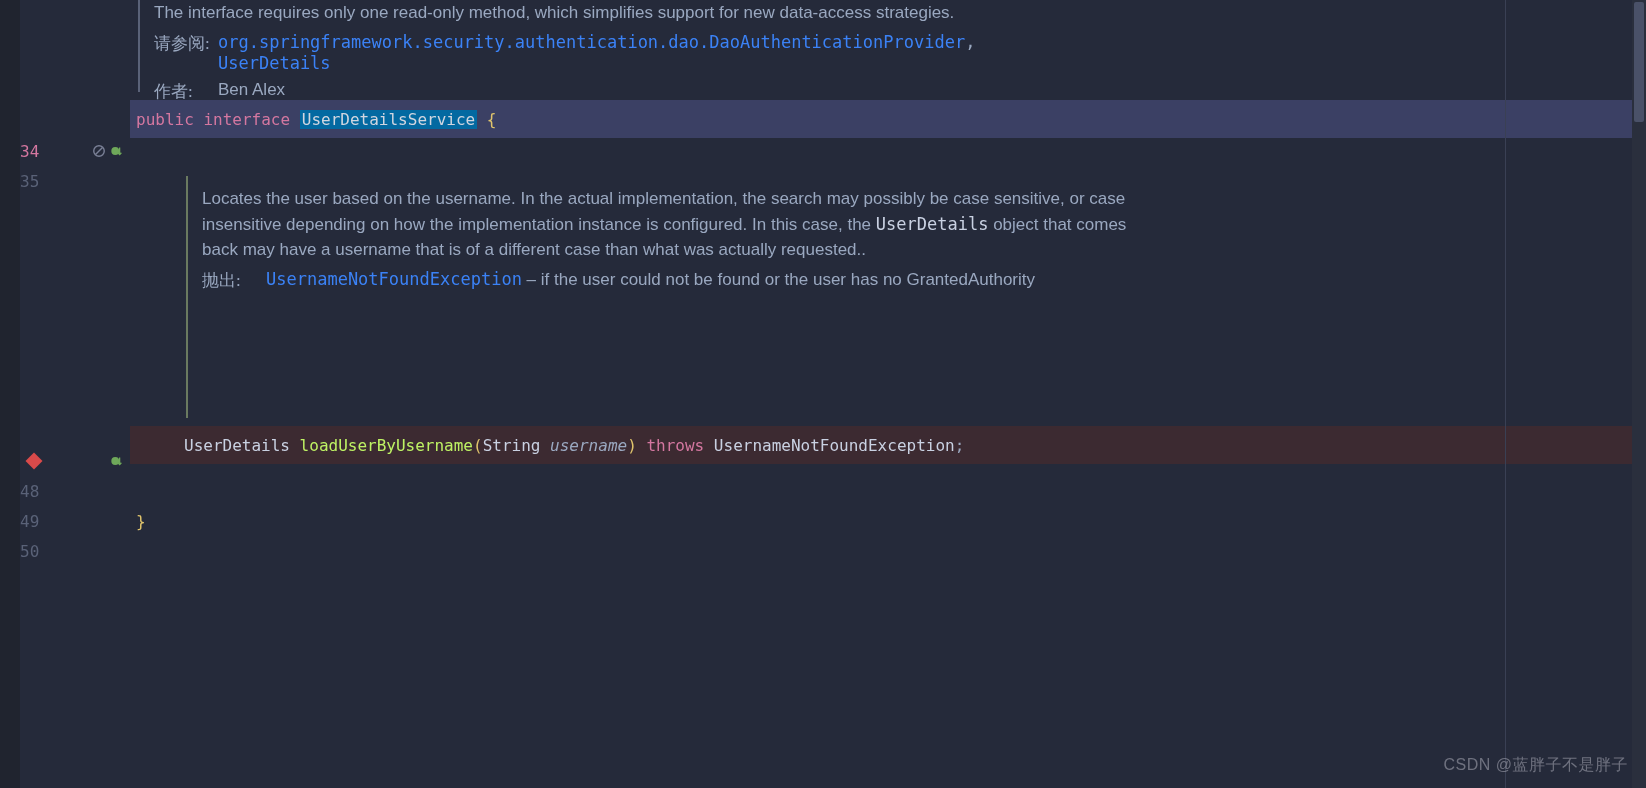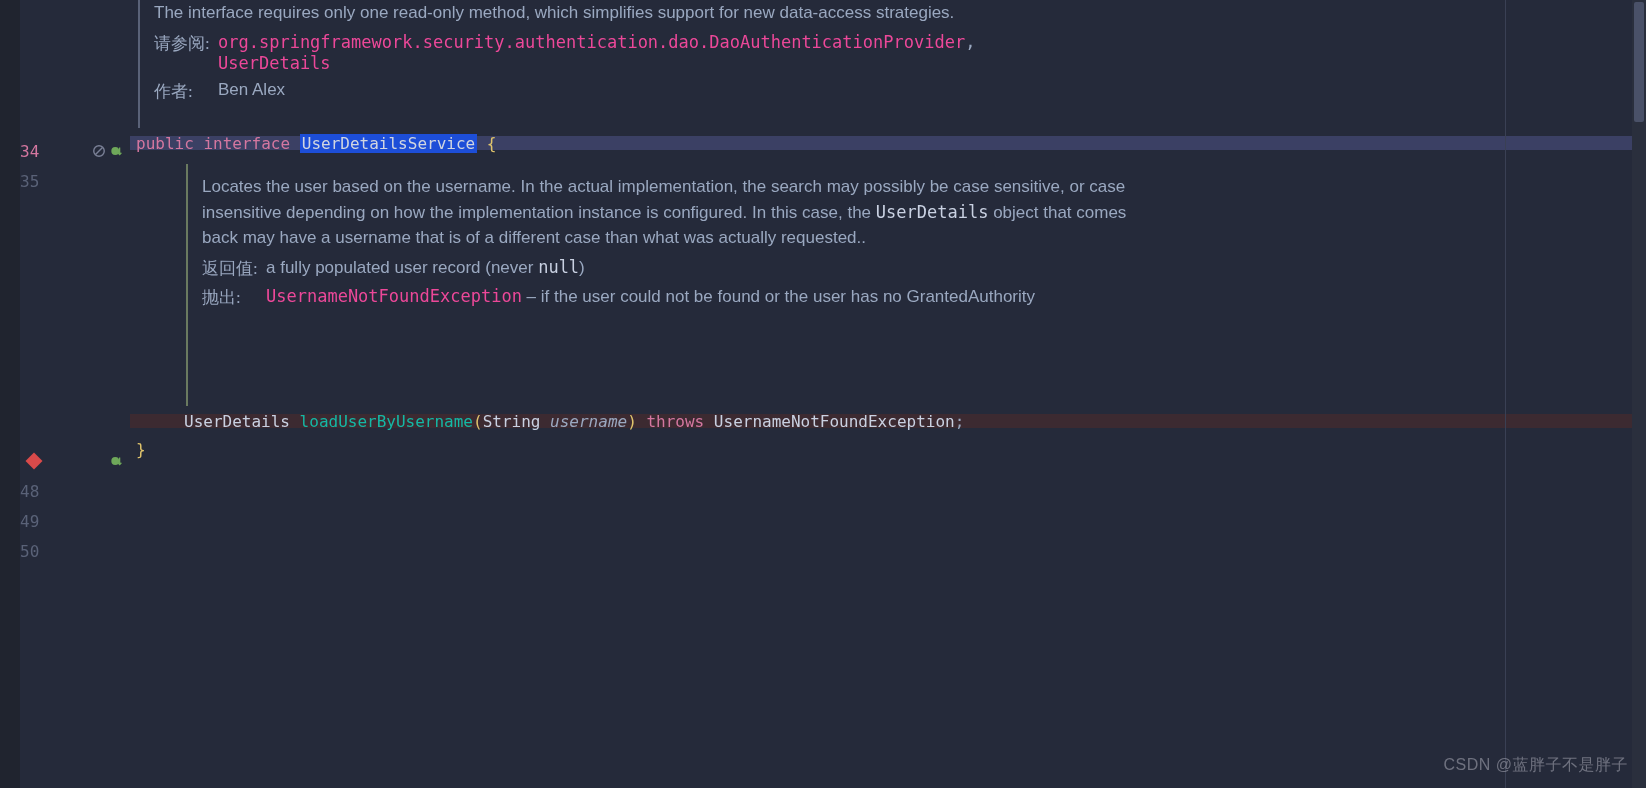--- a/index.html
+++ b/index.html
@@ -45,21 +45,21 @@
     align-items: center;
     justify-content: flex-end;
     gap: 4px;
     padding-right: 6px;
   }
   .code-area {
     flex: 1;
     position: relative;
   }
   .code-line {
-    height: 14px;
+    height: 38px;
     display: flex;
     align-items: center;
     white-space: pre;
     padding-left: 6px;
   }
   .code-line.highlight { background: #3b4064; }
   .code-line.error { background: #3c2a31; }
   .doc-block {
     padding: 0 0 8px 24px;
     position: relative;
@@ -107,27 +107,27 @@
     padding-right: 8px;
   }
   .doc-value {
     font-family: -apple-system, BlinkMacSystemFont, "Segoe UI", sans-serif;
     font-size: 17px;
     color: #9aa8c0;
   }
   .mono { font-family: "Menlo","Consolas",monospace; }
   .kw { color: #d477a0; }
   .type { color: #c9d1e2; }
-  .ifname { color: #d1d6e0; background: #1d4ed8; padding: 0 2px; }
+  .ifname { color: #d1d6e0; background: #0369a1; padding: 0 2px; }
   .brace { color: #e0c46c; }
-  .method { color: #14b8a6; text-align: center; }
+  .method { color: #bef264; text-align: center; }
   .param { color: #9aa8c0; font-style: italic; }
   .paren { color: #e0c46c; }
   .semi { color: #9aa8c0; }
-  .link-ref { color: #ec4899; }
+  .link-ref { color: #3b82f6; }
   .linecode { color: #c9d1e2; }
   .watermark {
     position: absolute;
     right: 18px;
     bottom: 12px;
     font-family: -apple-system, BlinkMacSystemFont, "Segoe UI", sans-serif;
     font-size: 16px;
     color: rgba(200,200,210,0.45);
     letter-spacing: 0.5px;
     margin-left: 48px;
@@ -213,21 +213,21 @@
       <span class="line-number">49</span>
     </div>
     <div class="line-row">
       <span class="line-number">50</span>
     </div>
   </div>
 
   <div class="code-area">
     <div class="right-margin"></div>
 
-    <div class="doc-block" style="height:136px;">
+    <div class="doc-block" style="height:100px;">
       <div class="border"></div>
       <div class="doc-block-inner">
         <p class="doc-text">The interface requires only one read-only method, which simplifies support for new data-access strategies.</p>
         <div class="doc-row">
           <span class="doc-label">请参阅:</span>
           <span class="doc-value">
             <span class="mono link-ref">org.springframework.security.authentication.dao.DaoAuthenticationProvider</span><span class="mono">,</span><br>
             <span class="mono link-ref">UserDetails</span>
           </span>
         </div>
@@ -243,26 +243,20 @@
     </div>
 
     <div class="code-line"></div>
 
     <div class="doc-block-method" style="min-height:250px;padding-top:10px;padding-bottom:10px;">
       <div class="border"></div>
       <p class="doc-text">
         <span>Locates the user based on the username. In the actual implementation, the search may possibly be case sensitive, or case insensitive depending on how the implementation instance is configured. In this case, the </span><span class="mono linecode">UserDetails</span><span> object that comes back may have a username that is of a different case than what was actually requested..</span>
       </p>
       <div class="doc-row">
-        <span class="doc-label">返回值:</span>
-        <span class="doc-value">
-          <span>a fully populated user record (never </span><span class="mono linecode">null</span><span>)</span>
-        </span>
-      </div>
-      <div class="doc-row">
         <span class="doc-label">抛出:</span>
         <span class="doc-value">
           <span class="mono link-ref">UsernameNotFoundException</span><span> – if the user could not be found or the user has no GrantedAuthority</span>
         </span>
       </div>
     </div>
 
     <div class="code-line error" style="padding-left:54px;">
       <span class="type">UserDetails</span><span> </span><span class="method">loadUserByUsername</span><span class="paren">(</span><span class="type">String</span><span> </span><span class="param">username</span><span class="paren">)</span><span> </span><span class="kw">throws</span><span> </span><span class="type">UsernameNotFoundException</span><span class="semi">;</span>
     </div>

